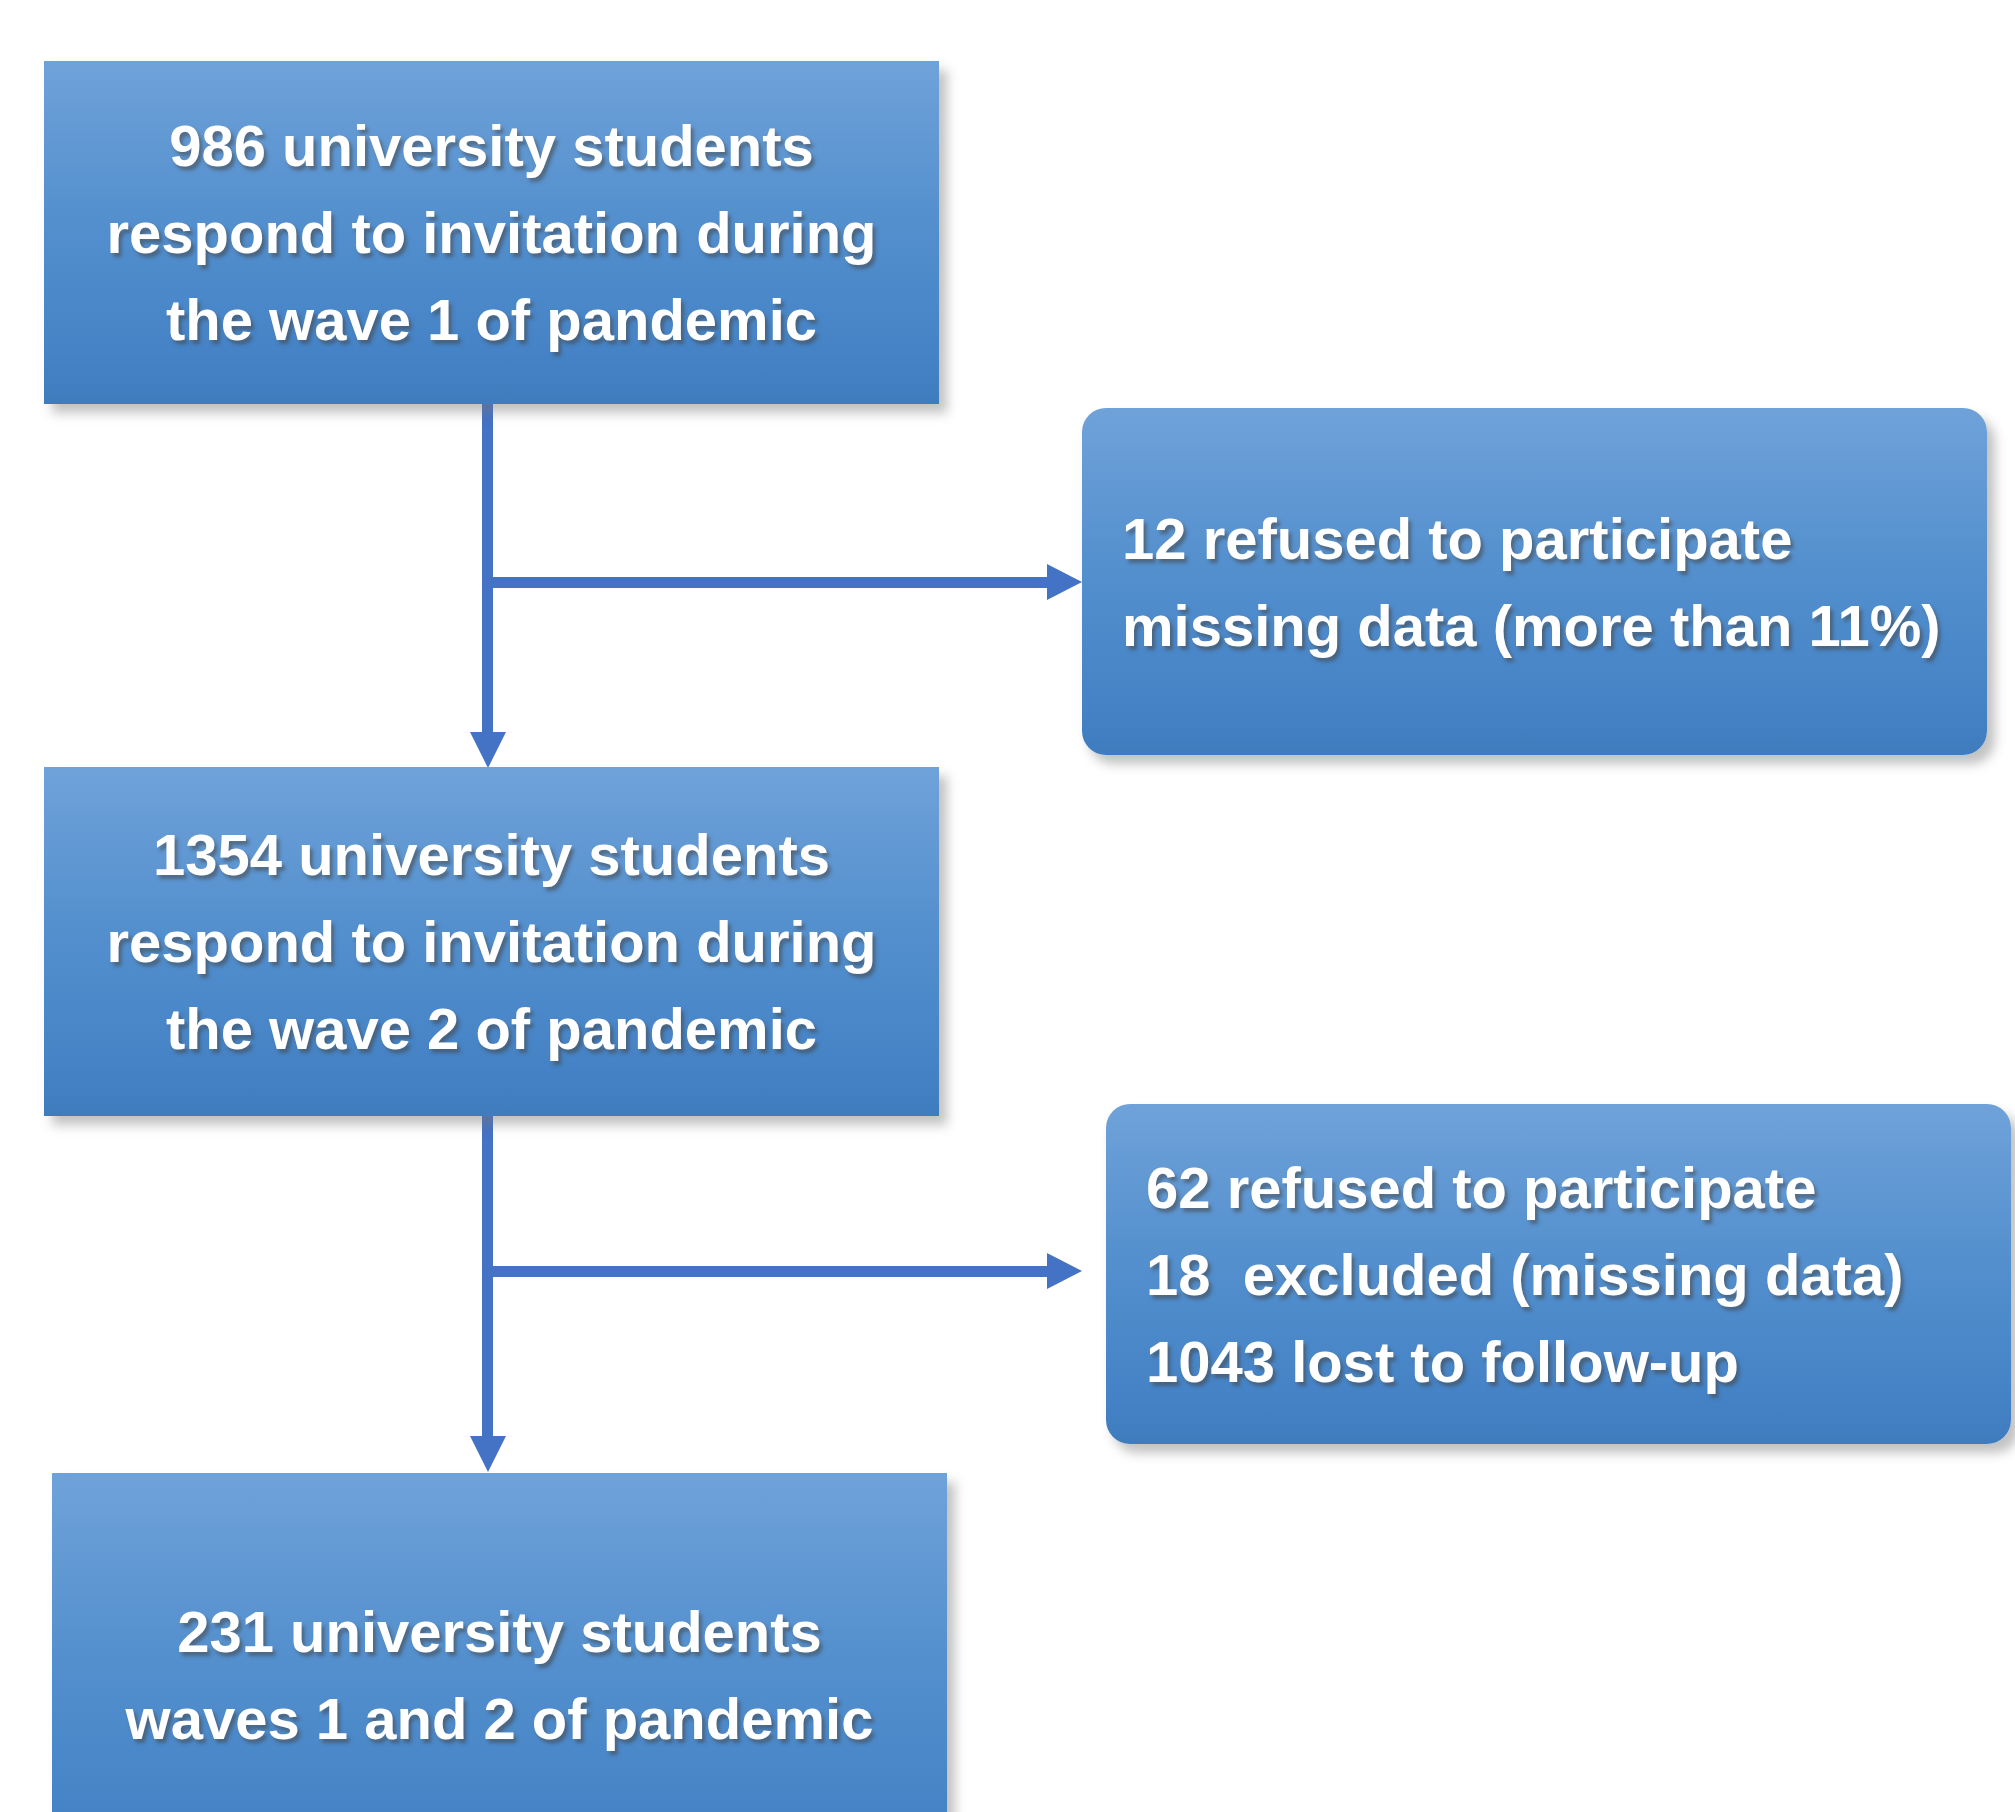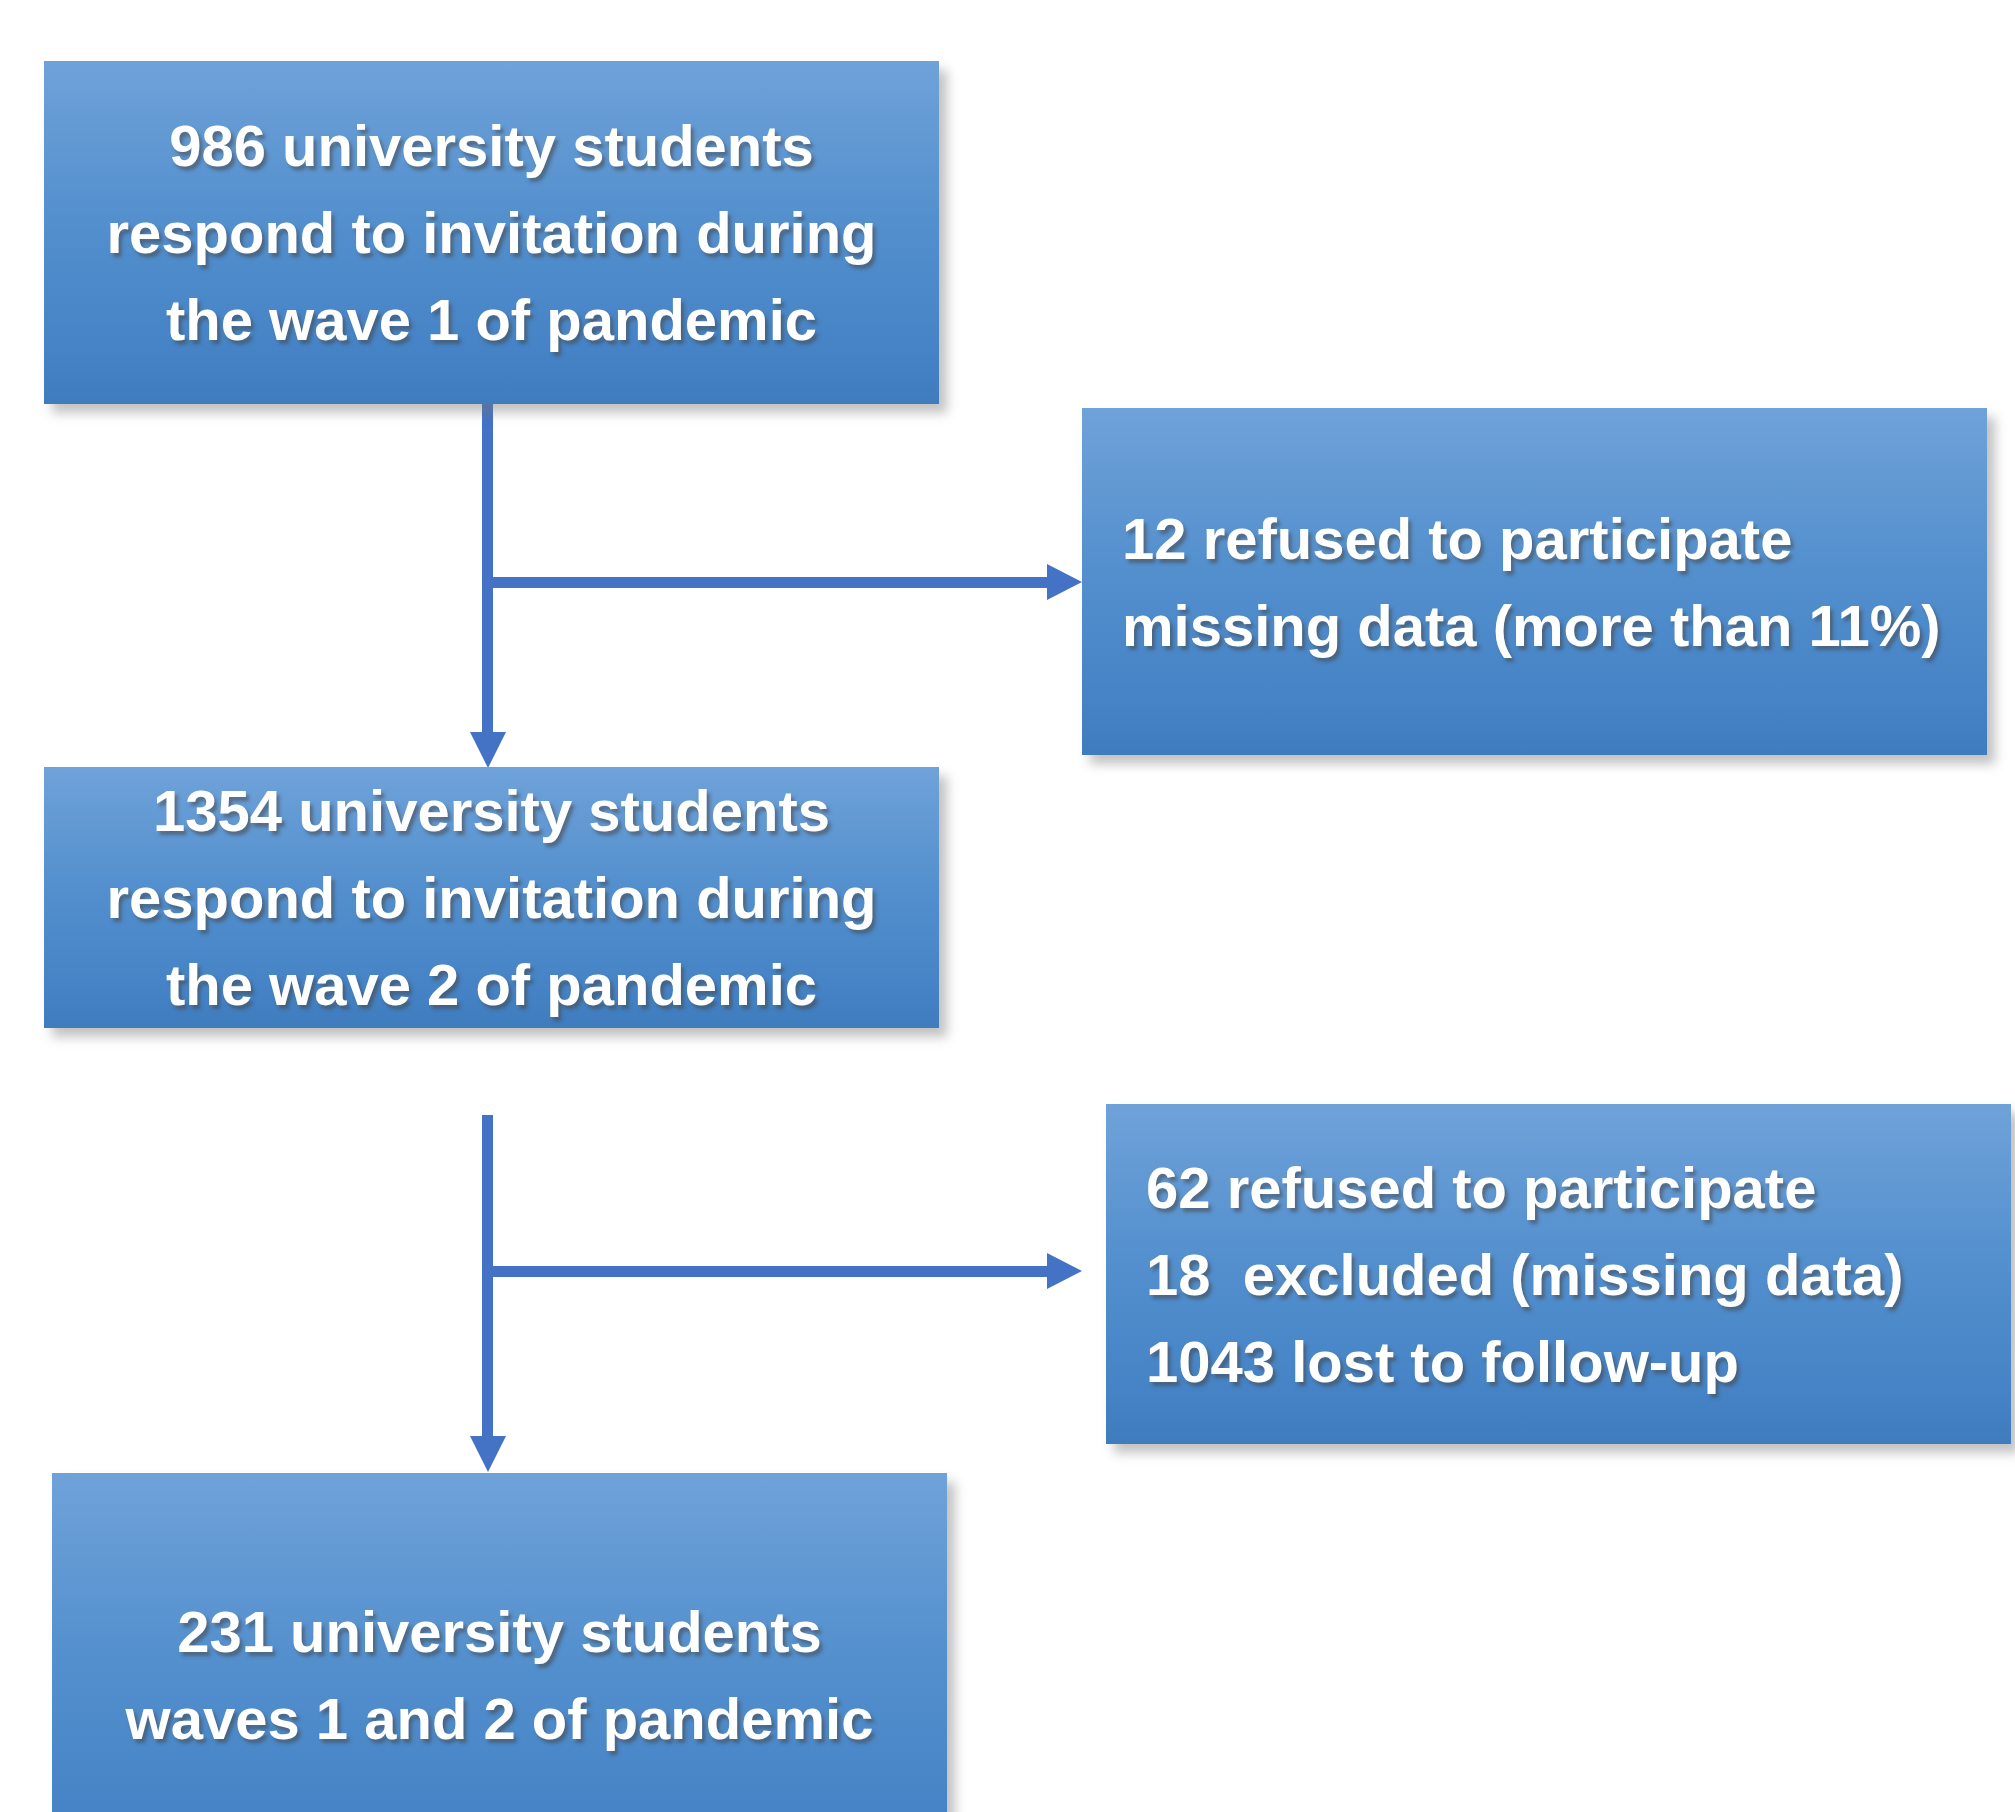--- a/index.html
+++ b/index.html
@@ -36,20 +36,21 @@
   }
   .box.align-center {
     align-items: center;
     text-align: center;
   }
   .box.align-left {
     align-items: flex-start;
     text-align: left;
     padding-left: 40px;
     padding-right: 15px;
+    border-radius: 24px;
   }
   .line { white-space: pre-wrap; }
 
   
   .shaft {
     position: absolute;
     background: var(--arrow, #4472C4);
   }
   
   .head-down {
@@ -63,21 +64,21 @@
     position: absolute;
     width: 0; height: 0;
     border-top: 18px solid transparent;
     border-bottom: 18px solid transparent;
     border-left: 35px solid var(--arrow, #4472C4);
   }
 
   
   #box-wave1-respondents  { left: 44px;   top: 28.5px;   width: 895px; height: 343px; }
   #box-wave1-exclusions   { left: 1082px; top: 376px;  width: 905px; height: 347px; }
-  #box-wave2-respondents  { left: 44px;   top: 735px;  width: 895px; height: 261px; }
+  #box-wave2-respondents  { left: 44px;   top: 735px;  width: 895px; height: 349px; }
   #box-wave2-exclusions   { left: 1106px; top: 1072px; width: 905px; height: 340px; }
   #box-both-waves         { left: 52px;   top: 1441px; width: 895px; height: 403px; }
 
   
   #shaft-down-1  { left: 482px; top: 372px;  width: 11.2px;  height: 330px; }
   #head-down-1   { left: 470px; top: 700px; }
   #shaft-right-1 { left: 488px; top: 545px;  width: 560px; height: 11.2px; }
   #head-right-1  { left: 1047px; top: 532px; }
   #shaft-down-2  { left: 482px; top: 1083px; width: 11.2px;  height: 322px; }
   #head-down-2   { left: 470px; top: 1404px; }

